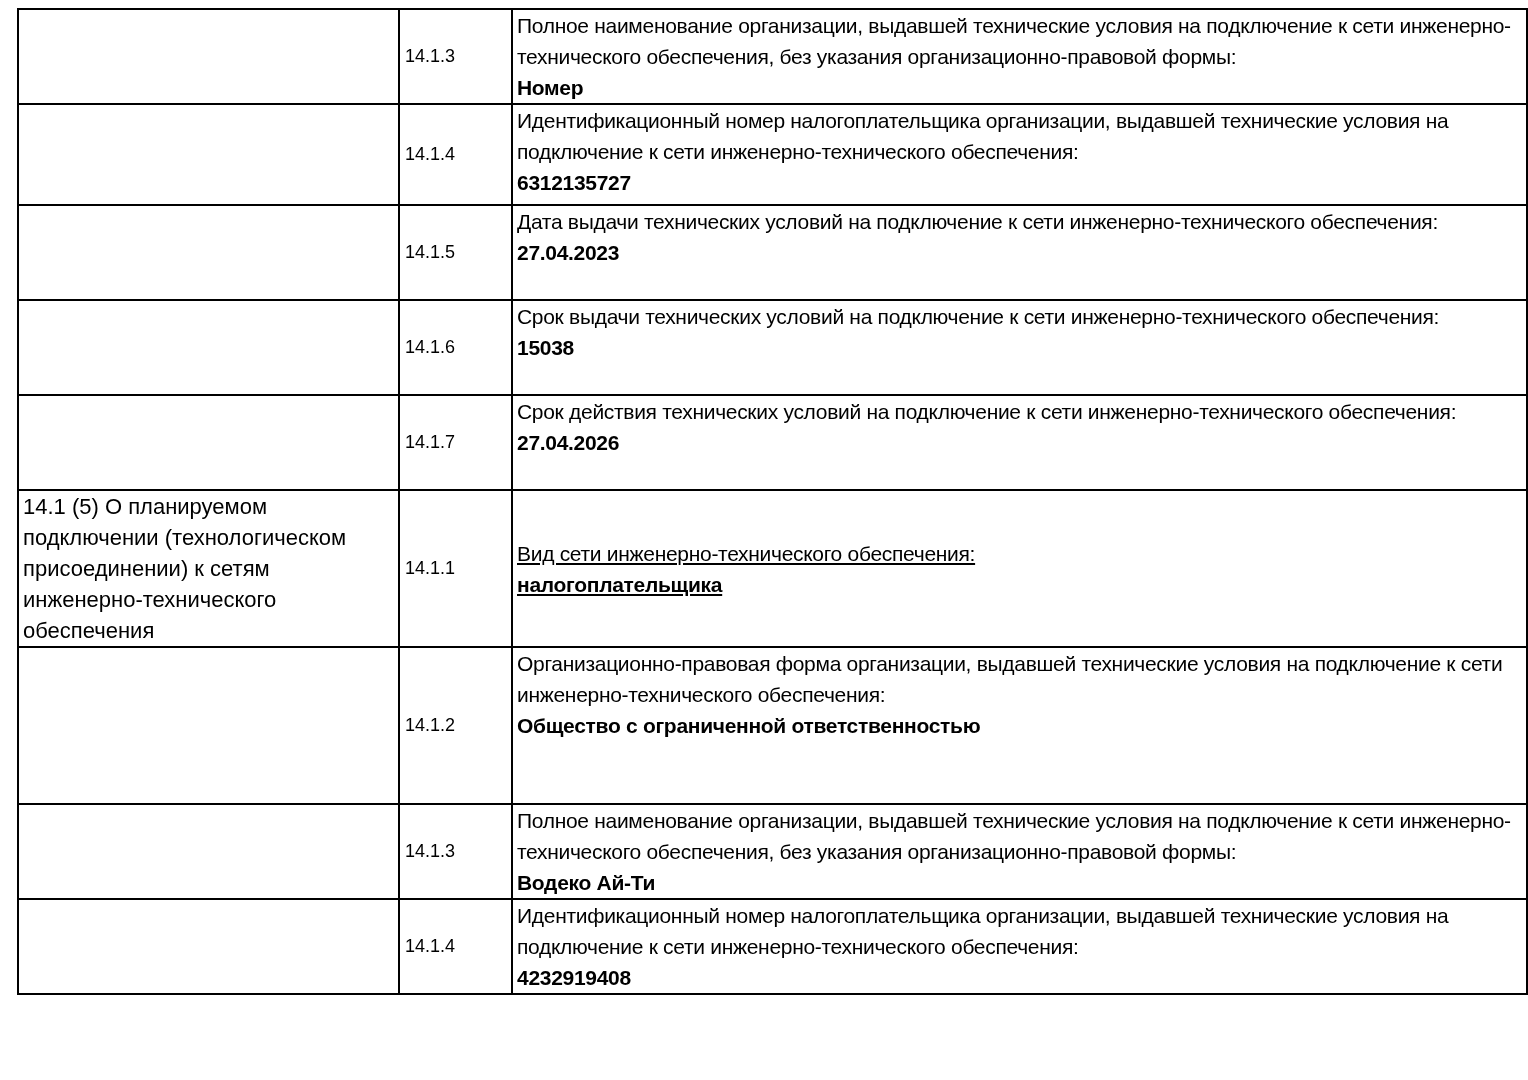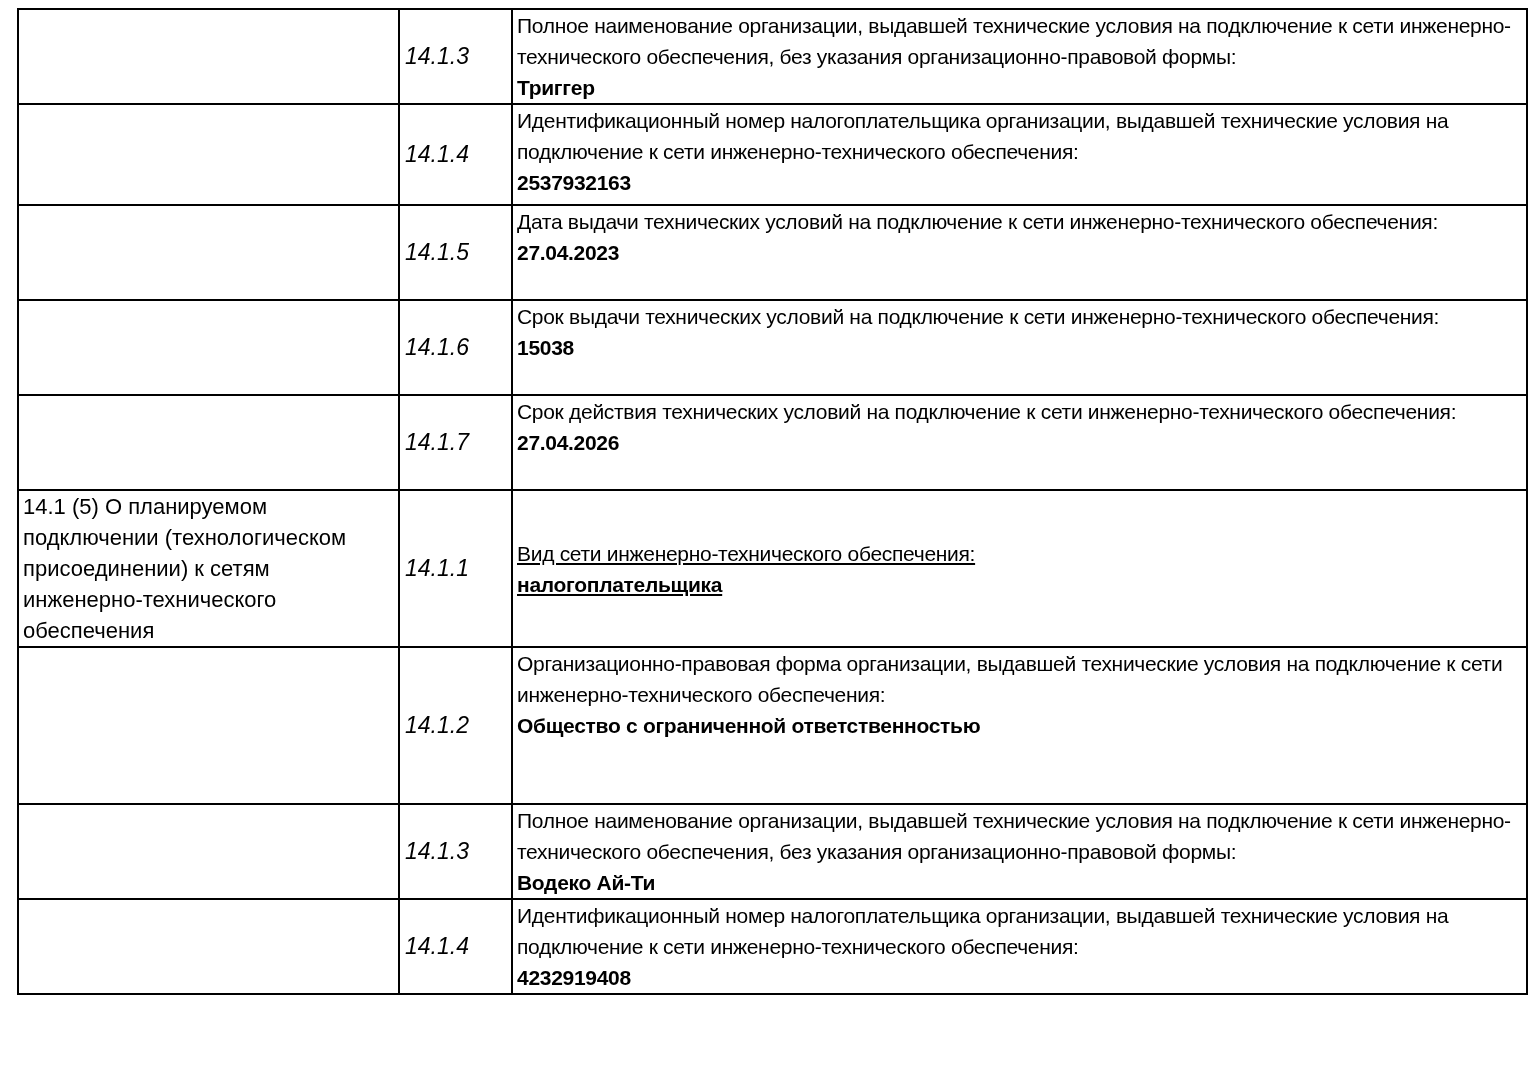--- a/index.html
+++ b/index.html
@@ -29,24 +29,23 @@
   }
   td.side-cell {
     width: 371px;
     font-size: 22px;
     line-height: 31px;
     vertical-align: top;
     letter-spacing: 0;
   }
   td.code-cell {
     width: 102px;
-    font-size: 23px;
+    font-size: 18px;
     vertical-align: middle;
     padding-left: 5px;
-    font-style: italic;
   }
   td.desc-cell {
     width: 1005px;
     font-size: 21px;
     line-height: 31px;
     vertical-align: top;
     letter-spacing: -0.3px;
   }
   tr.section-row td.desc-cell {
     vertical-align: middle;
@@ -70,30 +69,30 @@
 </head>
 <body>
 
 <table class="doc-table">
   <tbody id="table-body">
   <tr>
     <td class="side-cell"></td>
     <td class="code-cell">14.1.3</td>
     <td class="desc-cell">
       <div class="field-label">Полное наименование организации, выдавшей технические условия на подключение к сети инженерно-технического обеспечения, без указания организационно-правовой формы:</div>
-      <div class="field-value">Триггер</div>
+      <div class="field-value">Номер</div>
     </td>
   </tr>
 
   <tr>
     <td class="side-cell"></td>
     <td class="code-cell">14.1.4</td>
     <td class="desc-cell">
       <div class="field-label">Идентификационный номер налогоплательщика организации, выдавшей технические условия на подключение к сети инженерно-технического обеспечения:</div>
-      <div class="field-value">2537932163</div>
+      <div class="field-value">6312135727</div>
     </td>
   </tr>
 
   <tr>
     <td class="side-cell"></td>
     <td class="code-cell">14.1.5</td>
     <td class="desc-cell">
       <div class="field-label">Дата выдачи технических условий на подключение к сети инженерно-технического обеспечения:</div>
       <div class="field-value">27.04.2023</div>
     </td>

